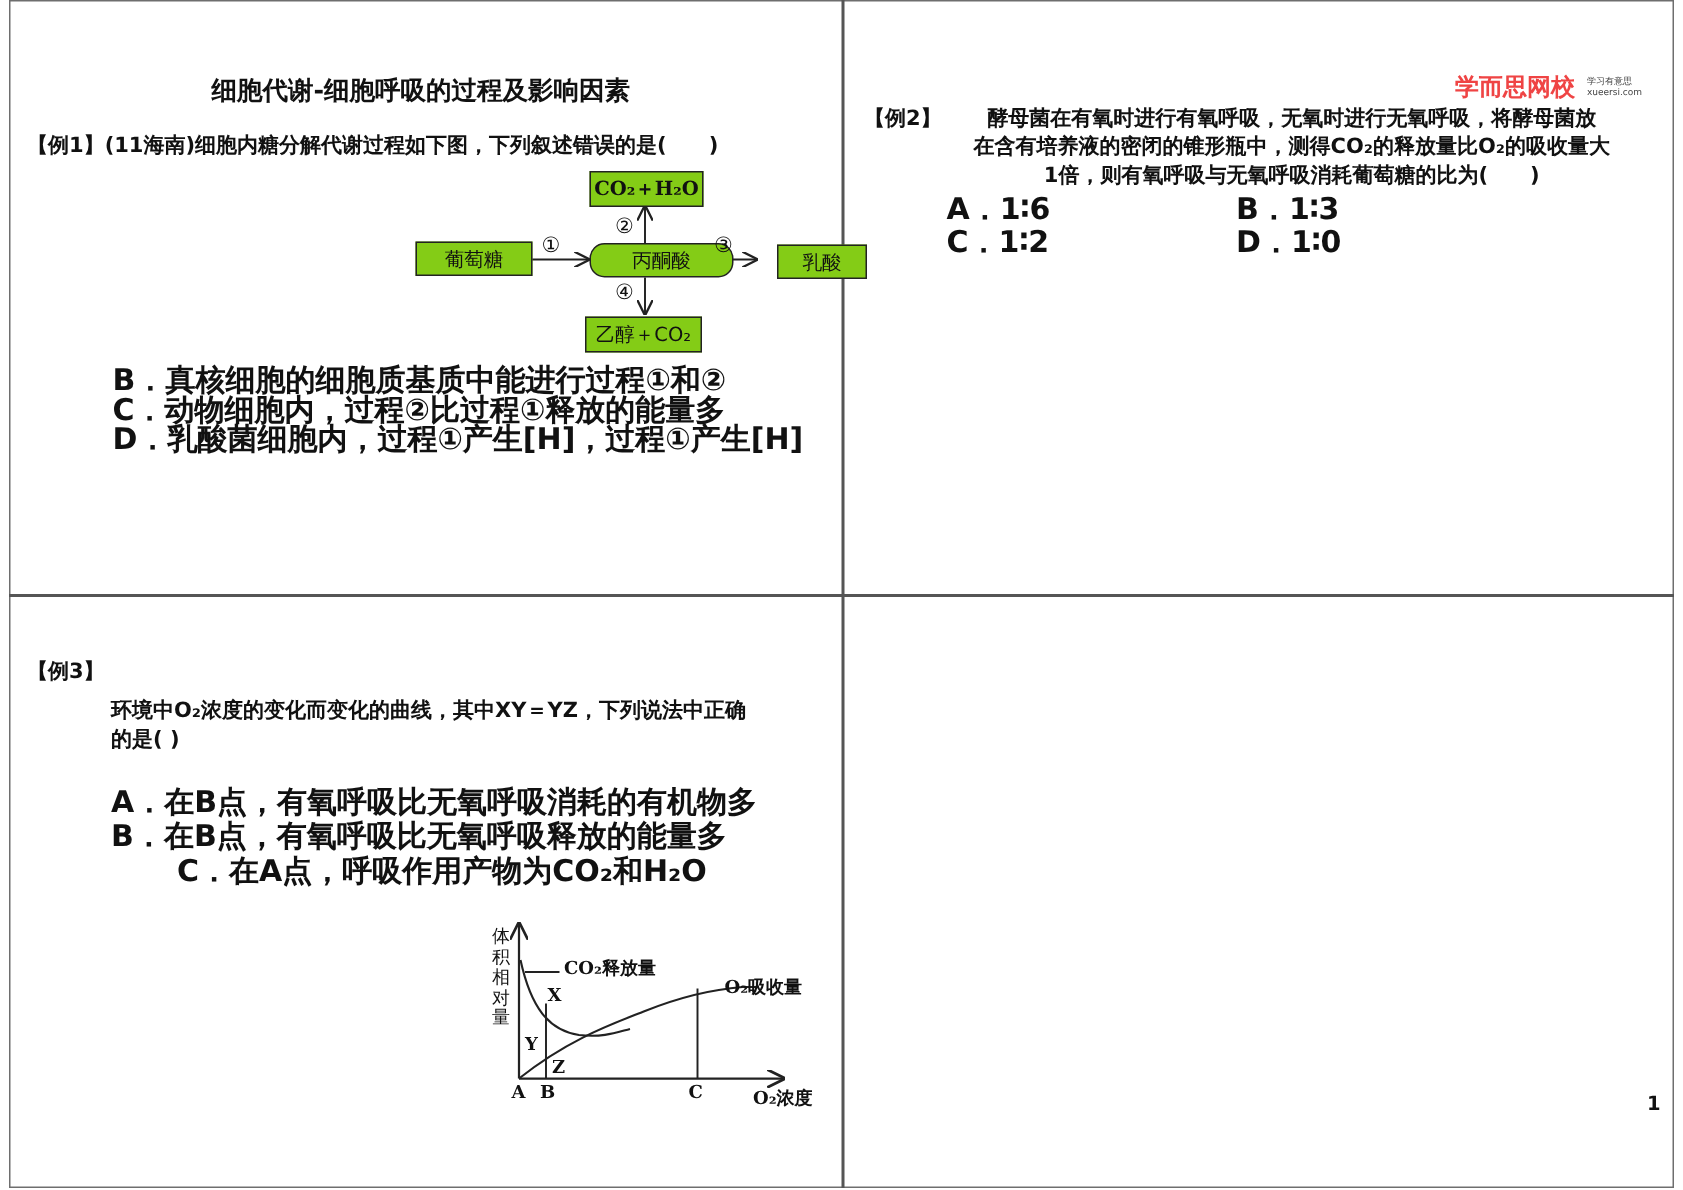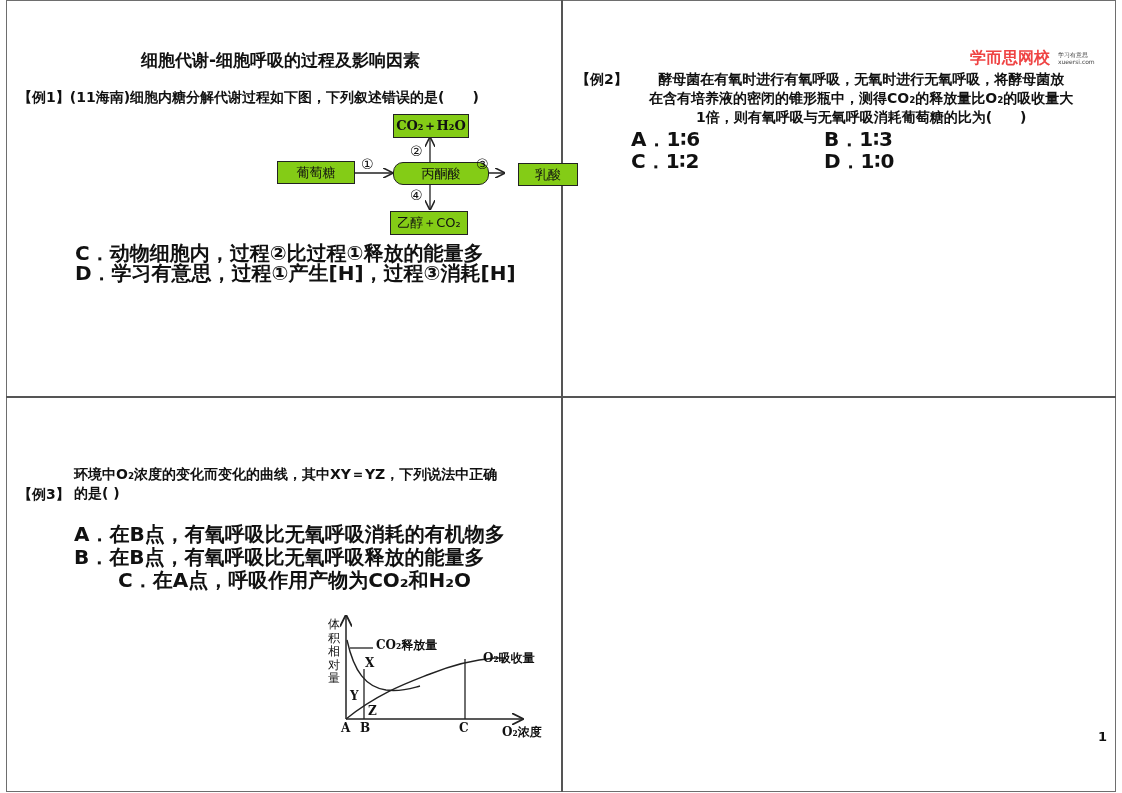--- a/index.html
+++ b/index.html
@@ -58,43 +58,44 @@
   <div class="box" style="left:518px; top:163px; width:60px; height:23px;">乳酸</div>
   <div class="box" style="left:390px; top:211px; width:78px; height:24px;">乙醇＋CO₂</div>
 
   <div class="circ" style="left:361px; top:156px;">①</div>
   <div class="circ" style="left:410px; top:143px;">②</div>
   <div class="circ" style="left:476px; top:156px;">③</div>
   <div class="circ" style="left:410px; top:187px;">④</div>
 </div>
 
 <div class="abs" style="left:75px; top:244px;">
+  <div class="opt"><span>B．</span><span>真核细胞的细胞质基质中能进行过程①和②</span></div>
   <div class="opt"><span>C．</span><span>动物细胞内，过程②比过程①释放的能量多</span></div>
-  <div class="opt"><span>D．</span><span>学习有意思，过程①产生[H]，过程③消耗[H]</span></div>
+  <div class="opt"><span>D．</span><span>乳酸菌细胞内，过程①产生[H]，过程①产生[H]</span></div>
 </div>
 
 <div class="abs logo">学而思网校</div>
 <div class="abs logo-sub">
   <div>学习有意思</div>
   <div>xueersi.com</div>
 </div>
 
 <div class="abs qline" style="left:576px; top:70px;">【例2】</div>
 <div class="abs" style="left:649px; top:70px;text-align:center;">
   <div class="qline">酵母菌在有氧时进行有氧呼吸，无氧时进行无氧呼吸，将酵母菌放</div>
   <div class="qline">在含有培养液的密闭的锥形瓶中，测得CO₂的释放量比O₂的吸收量大</div>
   <div class="qline">1倍，则有氧呼吸与无氧呼吸消耗葡萄糖的比为(　　)</div>
 </div>
 
 <div class="abs opt" style="left:631px; top:130px;"><span>A．</span><span>1∶6</span></div>
 <div class="abs opt" style="left:824px; top:130px;"><span>B．</span><span>1∶3</span></div>
 <div class="abs opt" style="left:631px; top:152px;"><span>C．</span><span>1∶2</span></div>
 <div class="abs opt" style="left:824px; top:152px;"><span>D．</span><span>1∶0</span></div>
 
-<div class="abs qline" style="left:18px; top:485px;text-align:right;">【例3】</div>
+<div class="abs qline" style="left:18px; top:439px;text-align:right;">【例3】</div>
 <div class="abs" style="left:74px; top:465px;">
   <div class="qline">环境中O₂浓度的变化而变化的曲线，其中XY＝YZ，下列说法中正确</div>
   <div class="qline">的是(  )</div>
 </div>
 
 <div class="abs" style="left:74px; top:523px;">
   <div class="opt" style="line-height:23px;"><span>A．</span><span>在B点，有氧呼吸比无氧呼吸消耗的有机物多</span></div>
   <div class="opt" style="line-height:23px;"><span>B．</span><span>在B点，有氧呼吸比无氧呼吸释放的能量多</span></div>
   <div class="opt" style="line-height:23px;margin-left:44px;"><span>C．</span><span>在A点，呼吸作用产物为CO₂和H₂O</span></div>
 </div>

